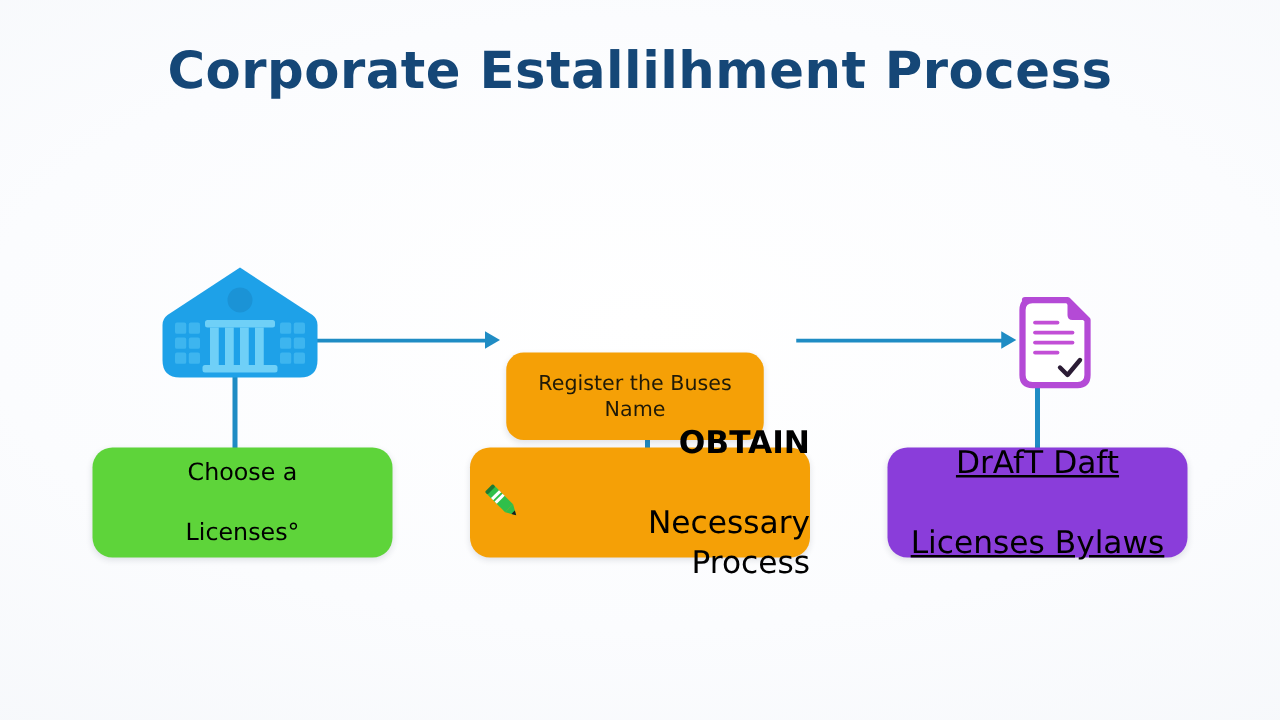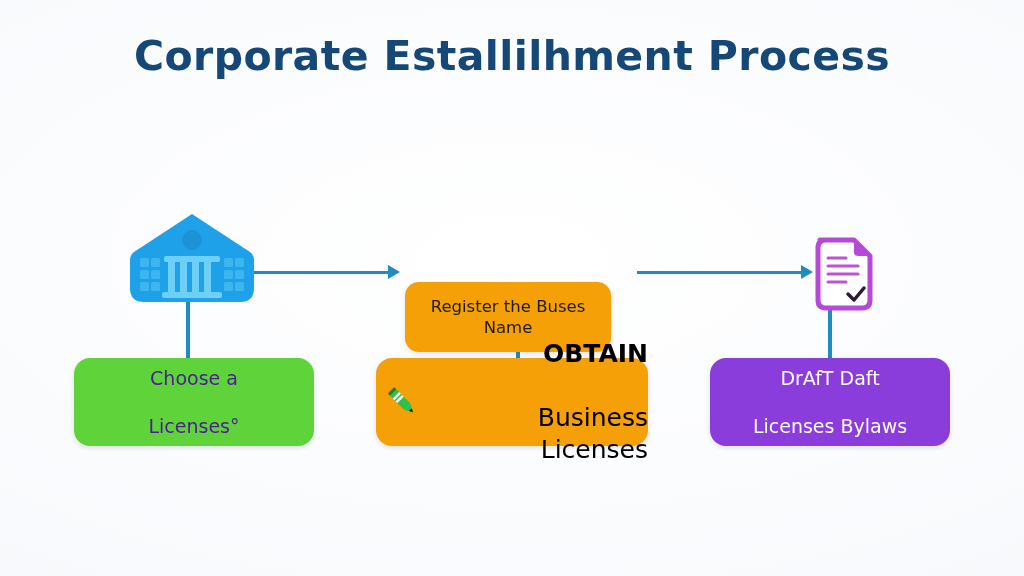--- a/index.html
+++ b/index.html
@@ -93,21 +93,21 @@
 
   
   #node-choose {
     left: 74px;
     top: 358px;
     width: 240px;
     height: 88px;
     background: #5ed43a;
   }
   #node-choose .node-label {
-    color: #4c1d95;
+    color: #000000;
     font-size: 19px;
   }
 
   
   #node-obtain {
     left: 376px;
     top: 358px;
     width: 272px;
     height: 88px;
     background: #f5a006;
@@ -129,22 +129,23 @@
 
   
   #node-bylaws {
     left: 710px;
     top: 358px;
     width: 240px;
     height: 88px;
     background: #8a3dda;
   }
   #node-bylaws .node-label {
-    color: #ffffff;
-    font-size: 19px;
+    color: #000000;
+    font-size: 25px;
+    text-decoration: underline;
   }
 
   
   .icon-wrap {
     position: absolute;
   }
   #icon-bank {
     left: 128px;
     top: 212px;
     width: 128px;
@@ -242,21 +243,21 @@
             <rect x="14" y="9" width="9" height="2.5" fill="#ffffff"></rect>
             <rect x="14" y="13" width="9" height="2.5" fill="#ffffff"></rect>
             <rect x="14" y="2" width="9" height="3" rx="1" fill="#1f7a33"></rect>
             <path d="M14 25 H23 L18.5 33 Z" fill="#2fbf4a"></path>
             <path d="M16.6 29.5 H20.4 L18.5 33 Z" fill="#1a1a1a"></path>
           </g>
         </svg>
       </div>
       <div class="node-label">
         <div class="strong">OBTAIN</div>
-        <div>Business Licenses</div>
+        <div>Necessary Process</div>
       </div>
     </div>
   </div>
 
   <div class="node" id="node-bylaws">
     <div class="node-label">
       <div>DrAfT Daft</div>
       <div>Licenses Bylaws</div>
     </div>
   </div>

